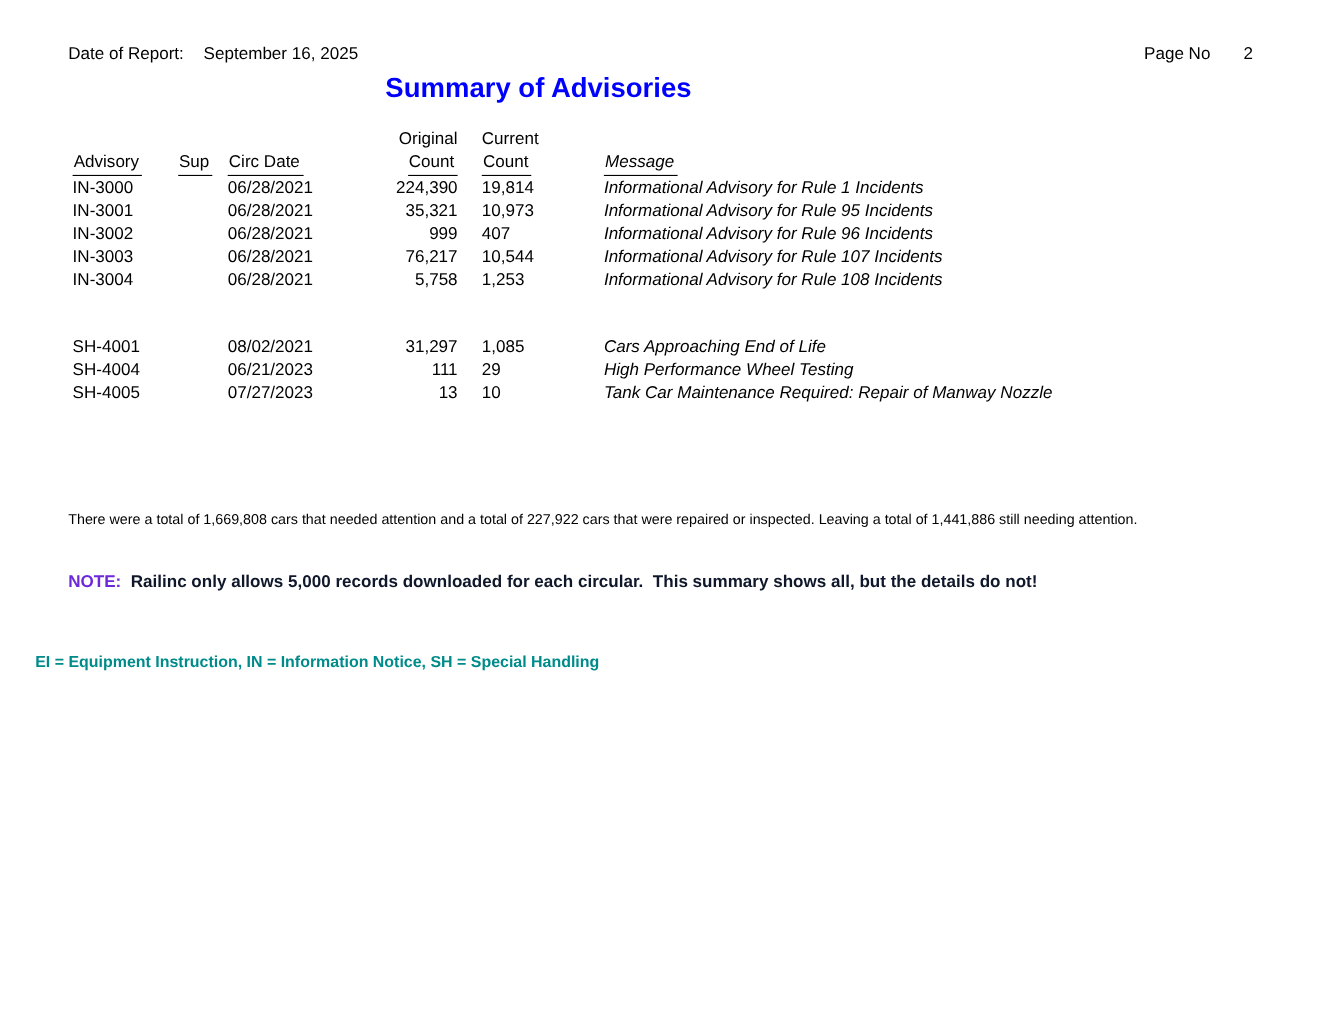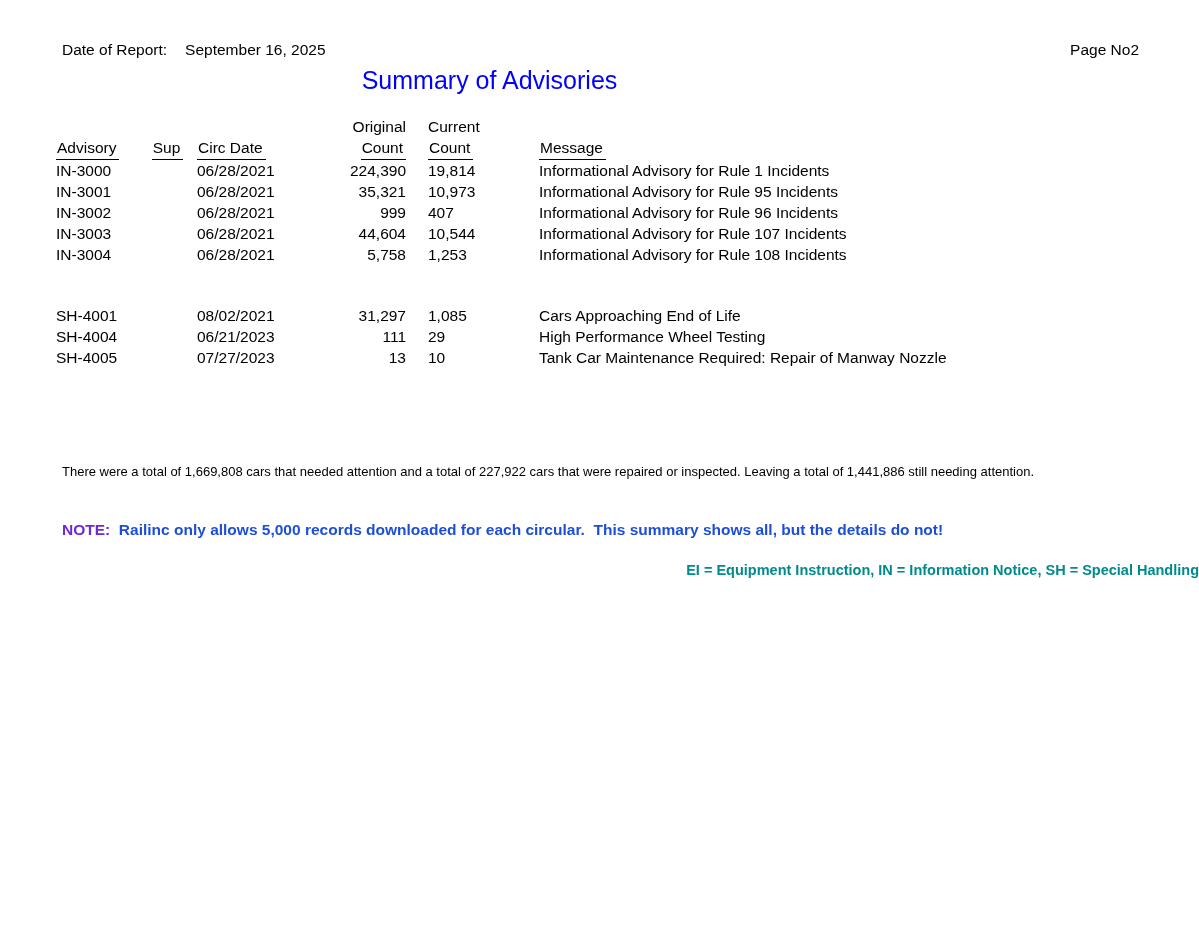--- a/index.html
+++ b/index.html
@@ -38,40 +38,40 @@
     display: flex;
     align-items: baseline;
     white-space: pre;
   }
   .hdr-label { margin-right: 18px; }
   .header-right {
     display: flex;
     align-items: baseline;
     white-space: pre;
   }
-  .page-no-label { margin-right: 0; }
+  .page-no-label { margin-right: 30px; }
 
   
   .doc-title {
     position: absolute;
     top: 66px;
     left: 0;
     width: 979px;
     text-align: center;
     font-size: 25px;
-    font-weight: normal;
+    font-weight: bold;
     color: #0000ff;
     letter-spacing: 0px;
   }
 
   
   .adv-table {
     position: absolute;
     top: 116px;
-    left: 56px;
+    left: 66px;
     border-collapse: collapse;
     font-size: 15.5px;
   }
   .adv-table td, .adv-table th {
     padding: 0;
     margin: 0;
     vertical-align: bottom;
     white-space: pre;
     line-height: 21px;
     font-weight: normal;
@@ -93,21 +93,21 @@
     text-align: center;
     line-height: 21px;
   }
 
   
   .col-advisory { width: 88px; text-align: left; }
   .col-sup      { width: 47px; text-align: center; }
   .col-date     { width: 105px; text-align: left; padding-left: 6px !important; }
   .col-orig     { width: 88px; text-align: right; padding-left: 16px !important; }
   .col-curr     { width: 82px; text-align: left; padding-left: 22px !important; }
-  .col-msg      { text-align: left; padding-left: 29px !important; }
+  .col-msg      { text-align: left; padding-left: 29px !important; font-style: italic; }
 
   .hdr-row-top td { padding-bottom: 0px; }
 
   .spacer-row td { height: 40px; line-height: 40px; font-size: 0; }
 
   
   .summary-para {
     position: absolute;
     top: 461px;
     left: 62px;
@@ -119,29 +119,29 @@
   
   .note-line {
     position: absolute;
     top: 521px;
     left: 62px;
     font-size: 15.5px;
     font-weight: bold;
     white-space: pre;
   }
   .note-prefix { color: #6d28d9; }
-  .note-body { color: #1d4ed8; }
+  .note-body { color: #0f172a; }
 
   
   .legend-line {
     position: absolute;
-    top: 562px;
+    top: 594px;
     left: 0;
     width: 1199px;
-    text-align: right;
+    text-align: left;
     font-size: 14.5px;
     font-weight: bold;
     color: #008b8b;
   }
   .legend-inner { padding-left: 32px; }
 </style>
 </head>
 <body>
 
 <div class="page">
@@ -201,21 +201,21 @@
         <td class="col-sup"></td>
         <td class="col-date">06/28/2021</td>
         <td class="col-orig">999</td>
         <td class="col-curr">407</td>
         <td class="col-msg">Informational Advisory for Rule 96 Incidents</td>
       </tr>
       <tr>
         <td class="col-advisory">IN-3003</td>
         <td class="col-sup"></td>
         <td class="col-date">06/28/2021</td>
-        <td class="col-orig">44,604</td>
+        <td class="col-orig">76,217</td>
         <td class="col-curr">10,544</td>
         <td class="col-msg">Informational Advisory for Rule 107 Incidents</td>
       </tr>
       <tr>
         <td class="col-advisory">IN-3004</td>
         <td class="col-sup"></td>
         <td class="col-date">06/28/2021</td>
         <td class="col-orig">5,758</td>
         <td class="col-curr">1,253</td>
         <td class="col-msg">Informational Advisory for Rule 108 Incidents</td>

